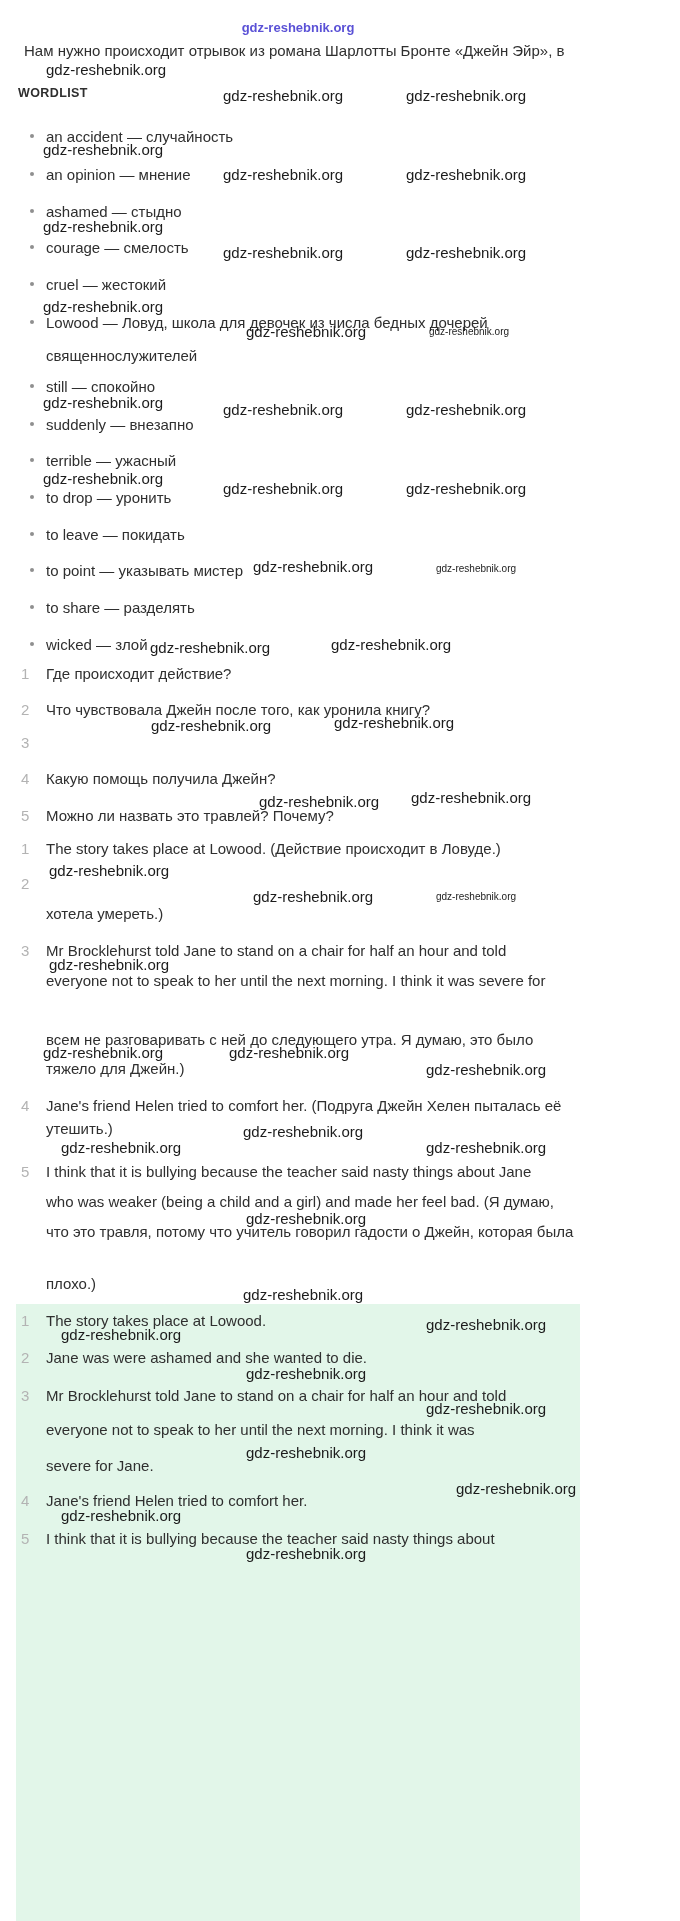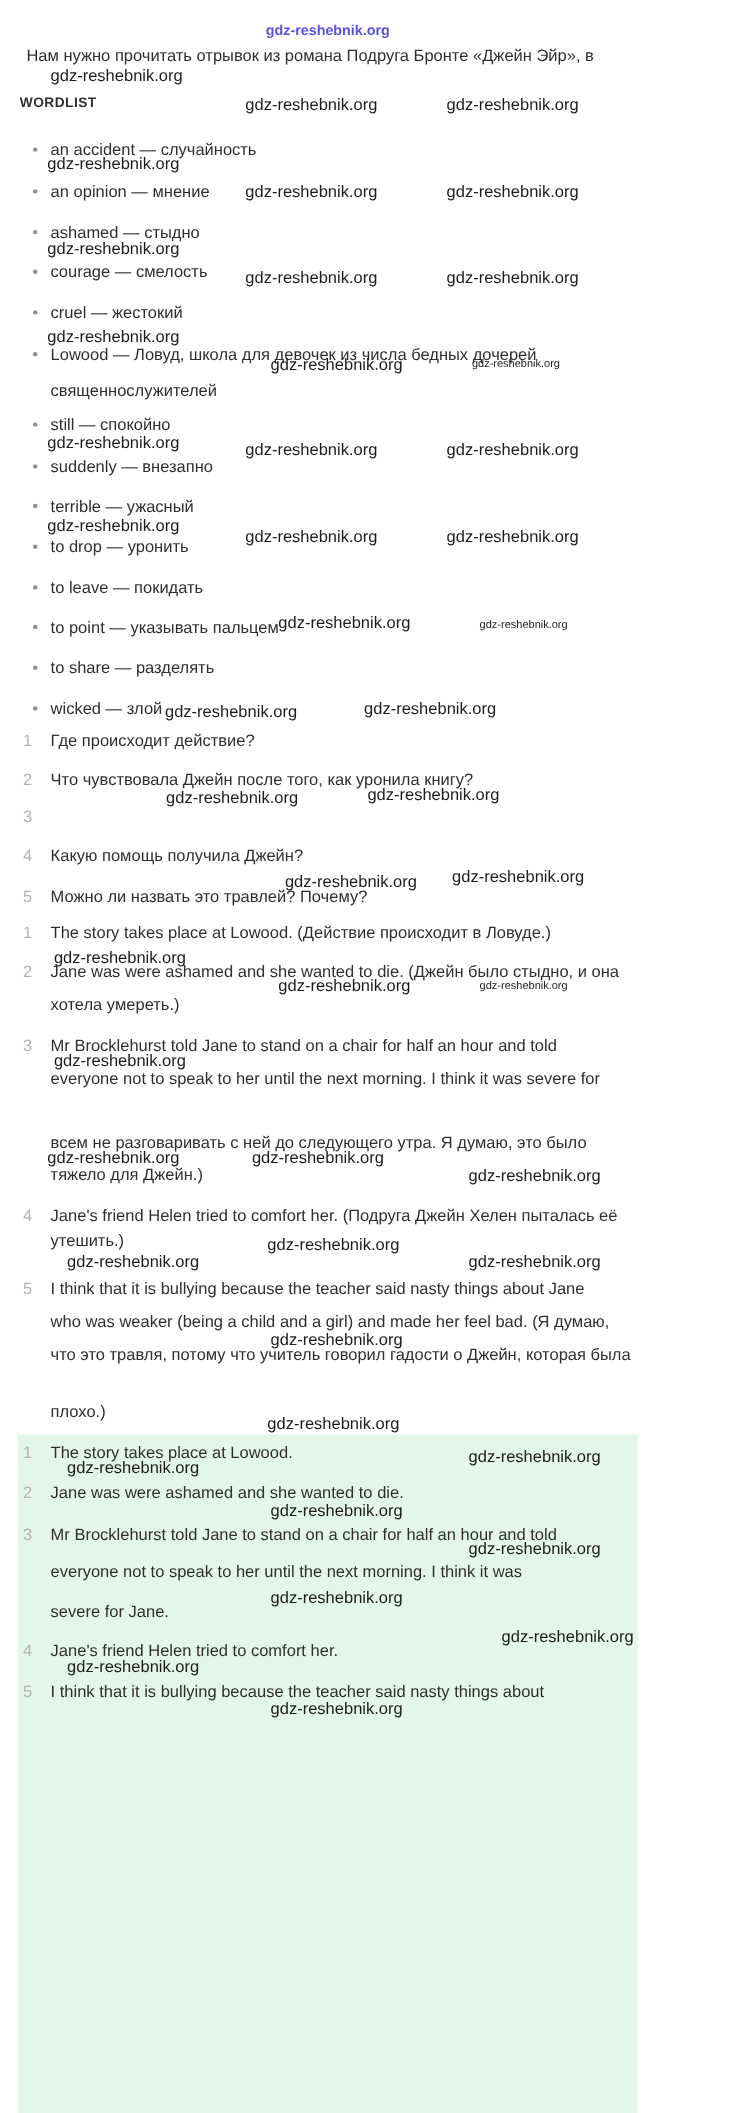--- a/index.html
+++ b/index.html
@@ -18,21 +18,21 @@
   .heading{font-weight:bold;font-size:12.5px;letter-spacing:0.4px;color:var(--text,#2f2f2f);}
   .bullet::before{content:"";position:absolute;left:-16px;top:7px;width:4px;height:4px;border-radius:50%;background:var(--bullet,#8f8f8f);}
   .num-badge{position:absolute;left:-25px;width:20px;color:var(--num,#b3b3b3);}
 </style>
 </head>
 <body>
 
 <div class="page">
   <div class="green-panel"></div>
   <div class="line top-wm" style="top:2px;left:0;width:100%;">gdz-reshebnik.org</div>
-<div class="line text" style="top: 25px; left: 8px;">Нам нужно прочитать отрывок из романа Подруга Бронте «Джейн Эйр», в</div>
+<div class="line text" style="top: 25px; left: 8px;">Нам нужно происходит отрывок из романа Шарлотты Бронте «Джейн Эйр», в</div>
     <div class="line wm" style="top: 44px; left: 30px;">gdz-reshebnik.org</div>
     <div class="line heading" style="top: 68px; left: 2px;">WORDLIST</div>
     <div class="line wm" style="top: 70px; left: 207px;">gdz-reshebnik.org</div>
     <div class="line wm" style="top: 70px; left: 390px;">gdz-reshebnik.org</div>
     <div class="line bullet" style="top: 111px; left: 30px;">an accident — случайность</div>
     <div class="line wm" style="top: 124px; left: 27px;">gdz-reshebnik.org</div>
     <div class="line bullet" style="top: 149px; left: 30px;">an opinion — мнение</div>
     <div class="line wm" style="top: 149px; left: 207px;">gdz-reshebnik.org</div>
     <div class="line wm" style="top: 149px; left: 390px;">gdz-reshebnik.org</div>
     <div class="line bullet" style="top: 186px; left: 30px;">ashamed — стыдно</div>
@@ -51,38 +51,38 @@
     <div class="line wm" style="top: 384px; left: 207px;">gdz-reshebnik.org</div>
     <div class="line wm" style="top: 384px; left: 390px;">gdz-reshebnik.org</div>
     <div class="line bullet" style="top: 399px; left: 30px;">suddenly — внезапно</div>
     <div class="line bullet" style="top: 435px; left: 30px;">terrible — ужасный</div>
     <div class="line wm" style="top: 453px; left: 27px;">gdz-reshebnik.org</div>
     <div class="line wm" style="top: 463px; left: 207px;">gdz-reshebnik.org</div>
     <div class="line wm" style="top: 463px; left: 390px;">gdz-reshebnik.org</div>
     <div class="line bullet" style="top: 472px; left: 30px;">to drop — уронить</div>
     <div class="line bullet" style="top: 509px; left: 30px;">to leave — покидать</div>
     <div class="line wm" style="top: 541px; left: 237px;">gdz-reshebnik.org</div>
-    <div class="line bullet" style="top: 545px; left: 30px;">to point — указывать пальцем</div>
+    <div class="line bullet" style="top: 545px; left: 30px;">to point — указывать мистер</div>
     <div class="line wm-sm" style="top: 546px; left: 420px;">gdz-reshebnik.org</div>
     <div class="line bullet" style="top: 582px; left: 30px;">to share — разделять</div>
     <div class="line bullet" style="top: 619px; left: 30px;">wicked — злой</div>
     <div class="line wm" style="top: 622px; left: 134px;">gdz-reshebnik.org</div>
     <div class="line wm" style="top: 619px; left: 315px;">gdz-reshebnik.org</div>
     <div class="line num" style="top: 648px; left: 30px;"><span class="num-badge">1</span><span>Где происходит действие?</span></div>
     <div class="line num" style="top: 684px; left: 30px;"><span class="num-badge">2</span><span>Что чувствовала Джейн после того, как уронила книгу?</span></div>
     <div class="line wm" style="top: 700px; left: 135px;">gdz-reshebnik.org</div>
     <div class="line wm" style="top: 697px; left: 318px;">gdz-reshebnik.org</div>
     <div class="line num" style="top: 717px; left: 30px;"><span class="num-badge">3</span></div>
     <div class="line num" style="top: 753px; left: 30px;"><span class="num-badge">4</span><span>Какую помощь получила Джейн?</span></div>
     <div class="line wm" style="top: 776px; left: 243px;">gdz-reshebnik.org</div>
     <div class="line wm" style="top: 772px; left: 395px;">gdz-reshebnik.org</div>
     <div class="line num" style="top: 790px; left: 30px;"><span class="num-badge">5</span><span>Можно ли назвать это травлей? Почему?</span></div>
     <div class="line num" style="top: 823px; left: 30px;"><span class="num-badge">1</span><span>The story takes place at Lowood. (Действие происходит в Ловуде.)</span></div>
     <div class="line wm" style="top: 845px; left: 33px;">gdz-reshebnik.org</div>
-    <div class="line num" style="top: 858px; left: 30px;"><span class="num-badge">2</span><span>Jane was were ashamed and she wanted to die. (Джейн было стыдно, и она</span></div>
+    <div class="line num" style="top: 858px; left: 30px;"><span class="num-badge">2</span></div>
     <div class="line wm" style="top: 871px; left: 237px;">gdz-reshebnik.org</div>
     <div class="line wm-sm" style="top: 874px; left: 420px;">gdz-reshebnik.org</div>
     <div class="line text" style="top: 888px; left: 30px;">хотела умереть.)</div>
     <div class="line num" style="top: 925px; left: 30px;"><span class="num-badge">3</span><span>Mr Brocklehurst told Jane to stand on a chair for half an hour and told</span></div>
     <div class="line wm" style="top: 939px; left: 33px;">gdz-reshebnik.org</div>
     <div class="line text" style="top: 955px; left: 30px;">everyone not to speak to her until the next morning. I think it was severe for</div>
     <div class="line text" style="top: 1014px; left: 30px;">всем не разговаривать с ней до следующего утра. Я думаю, это было</div>
     <div class="line wm" style="top: 1027px; left: 27px;">gdz-reshebnik.org</div>
     <div class="line wm" style="top: 1027px; left: 213px;">gdz-reshebnik.org</div>
     <div class="line text" style="top: 1043px; left: 30px;">тяжело для Джейн.)</div>

